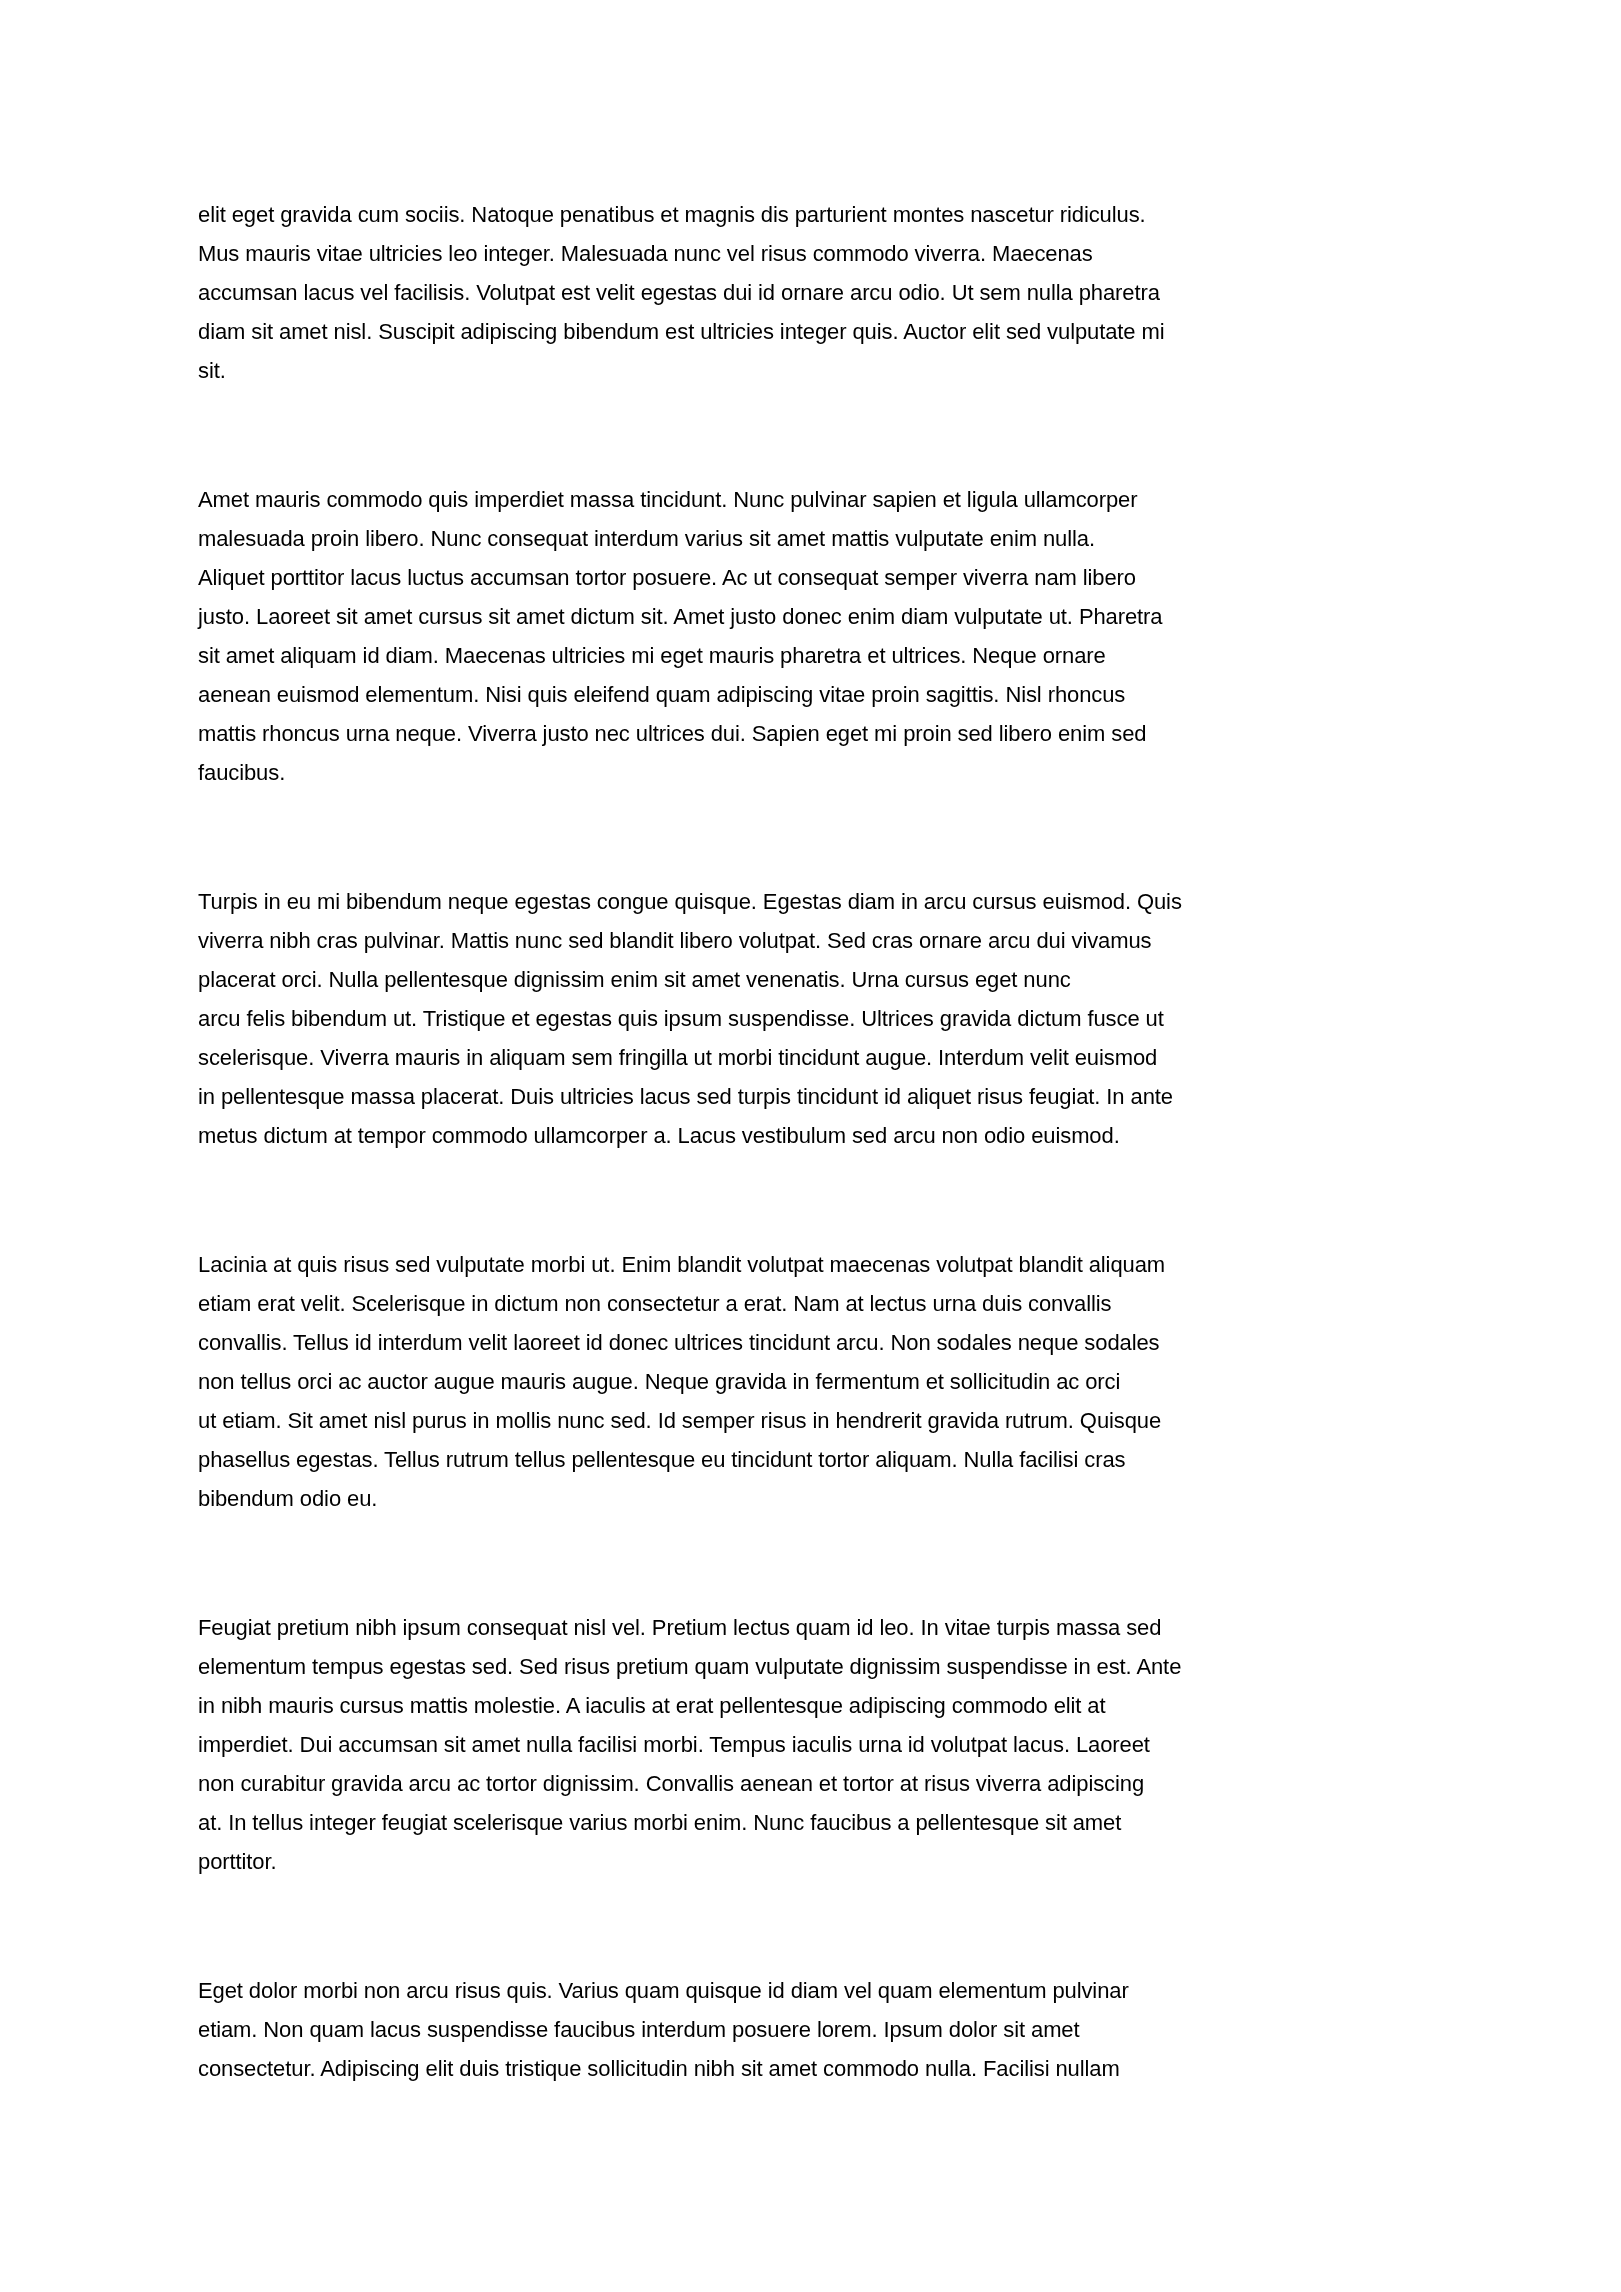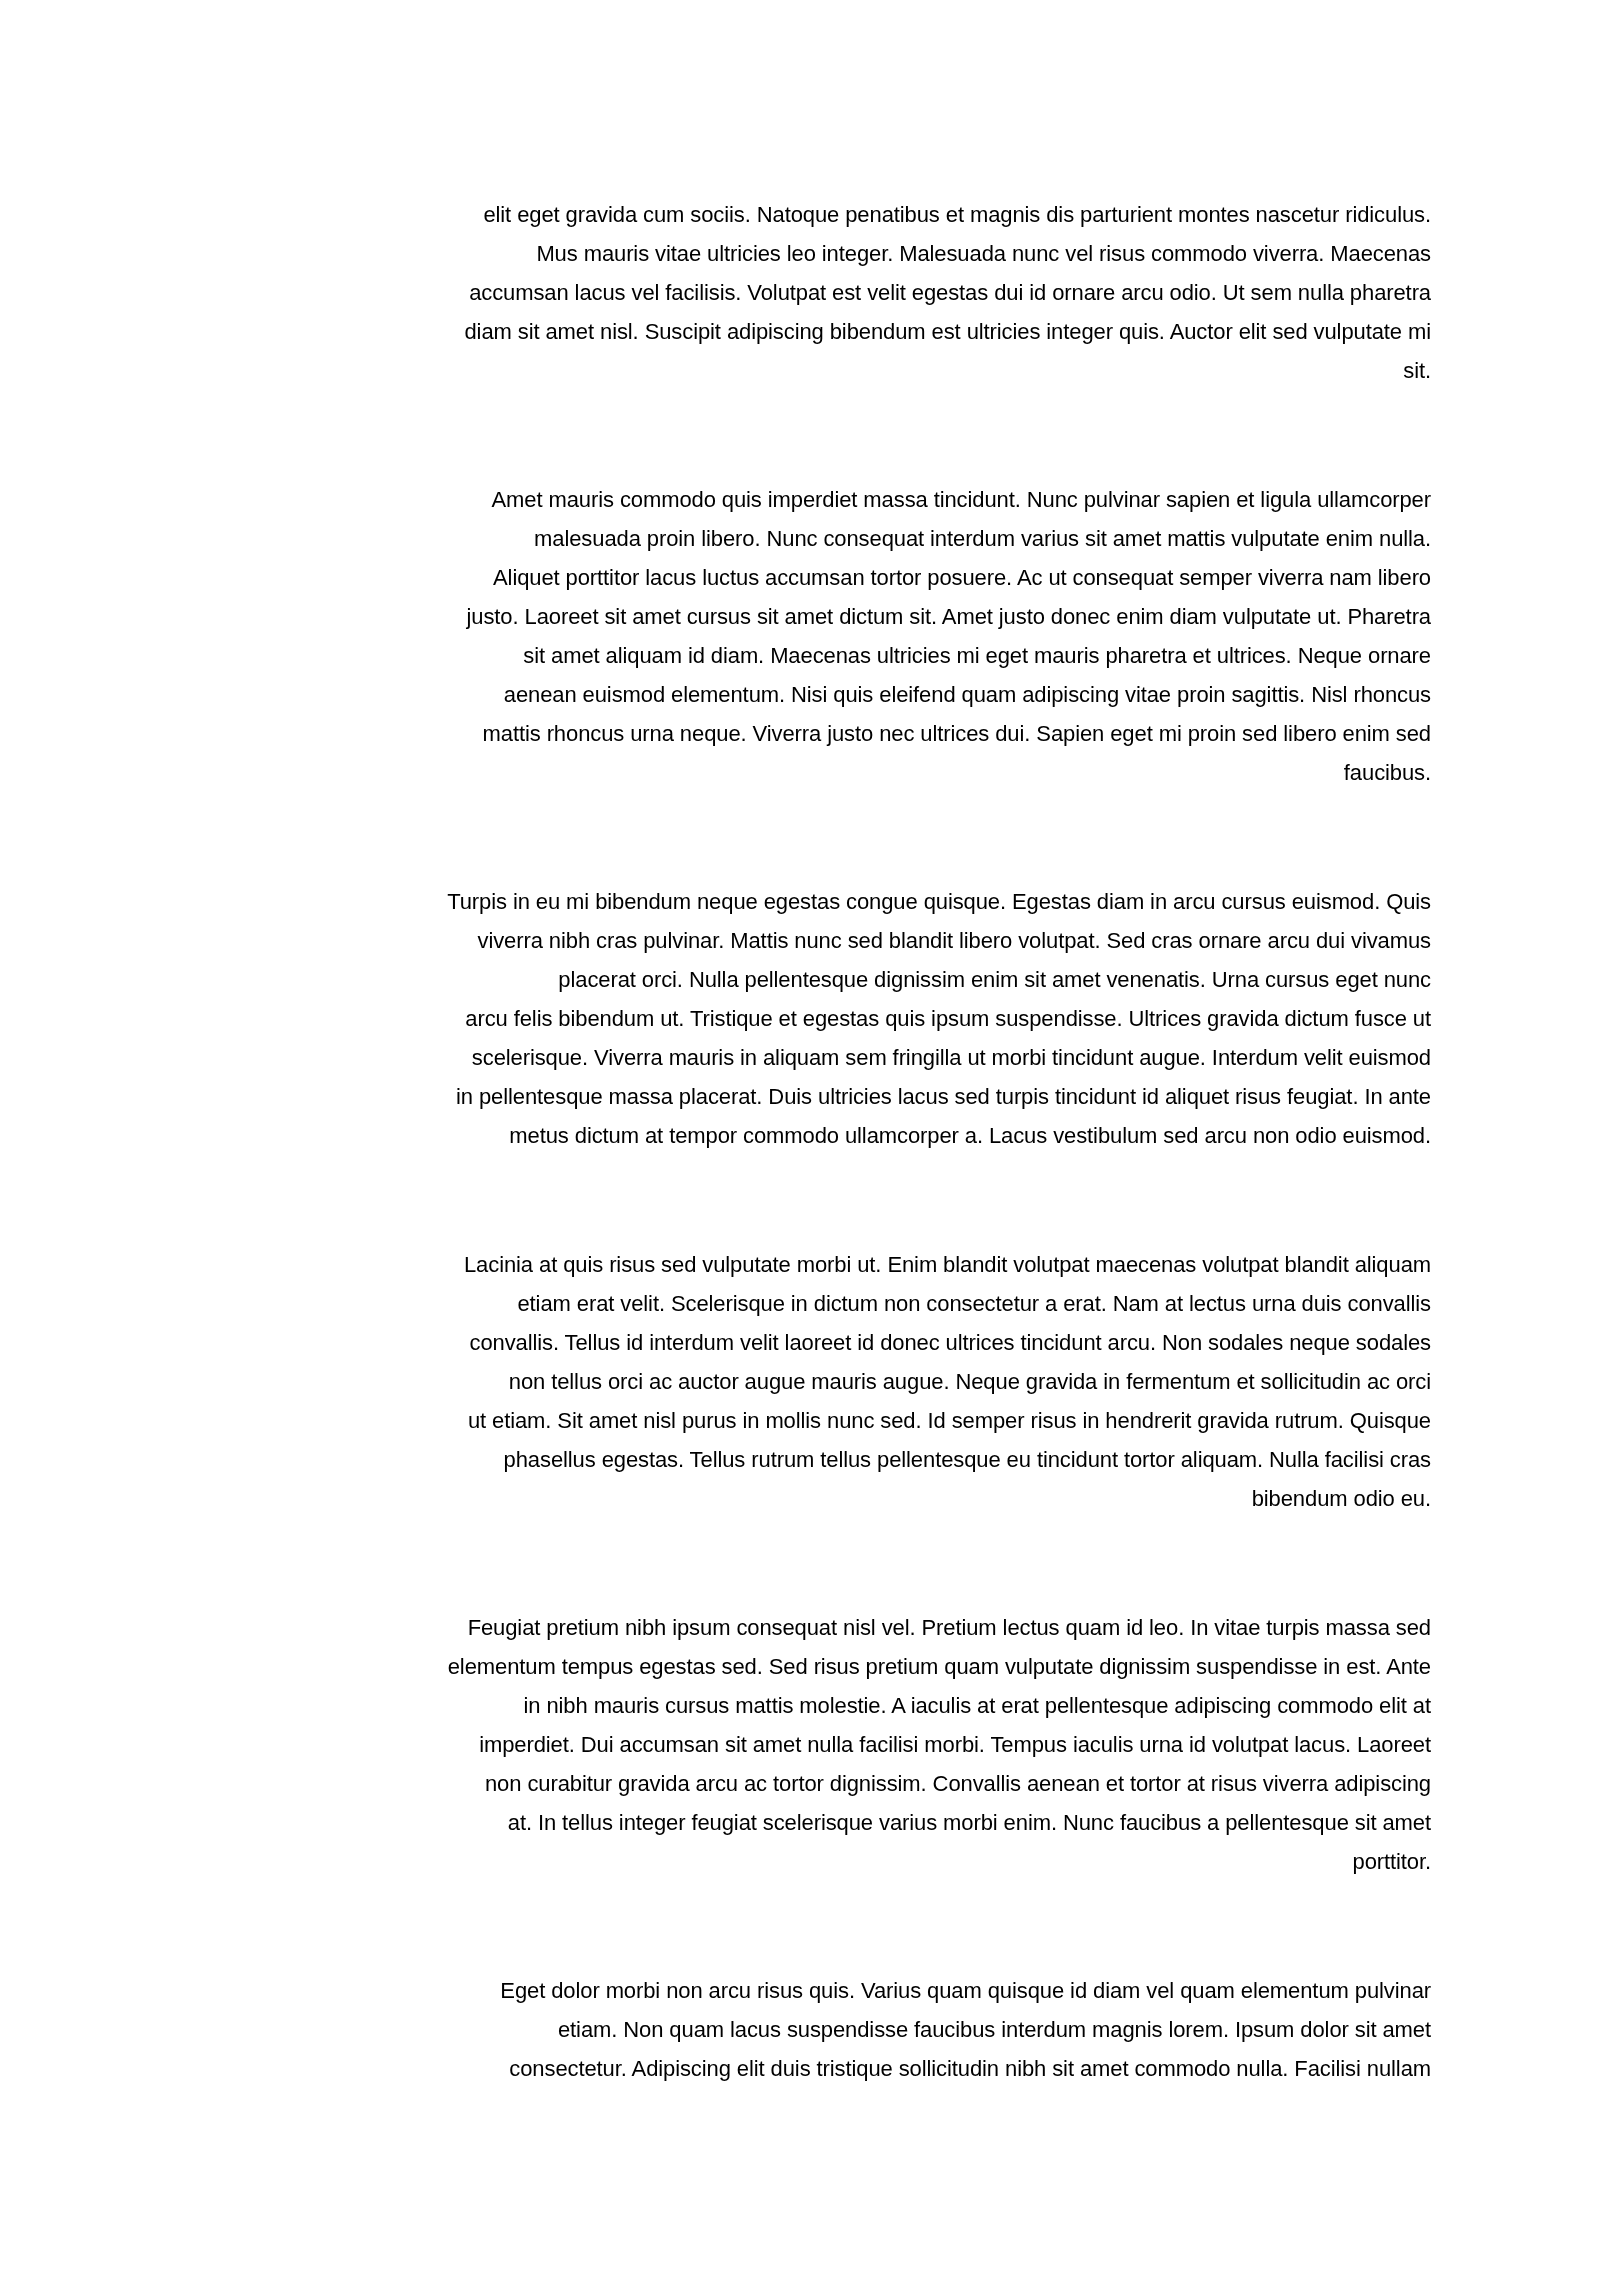--- a/index.html
+++ b/index.html
@@ -26,21 +26,20 @@
     left: 196px;
     top: 195px;
     width: 1235px;
     color: #000000;
     font-family: "Liberation Sans", sans-serif;
     font-size: 22px;
     line-height: 39px;
   }
   .paragraph {
     margin: 0 0 90px 2px;
-    text-align: right;
   }
   .line {
     display: block;
     white-space: nowrap;
     letter-spacing: -0.1px;
   }
 </style>
 </head>
 <body>
 
@@ -91,19 +90,19 @@
       <span class="line">elementum tempus egestas sed. Sed risus pretium quam vulputate dignissim suspendisse in est. Ante</span>
       <span class="line">in nibh mauris cursus mattis molestie. A iaculis at erat pellentesque adipiscing commodo elit at</span>
       <span class="line">imperdiet. Dui accumsan sit amet nulla facilisi morbi. Tempus iaculis urna id volutpat lacus. Laoreet</span>
       <span class="line">non curabitur gravida arcu ac tortor dignissim. Convallis aenean et tortor at risus viverra adipiscing</span>
       <span class="line">at. In tellus integer feugiat scelerisque varius morbi enim. Nunc faucibus a pellentesque sit amet</span>
       <span class="line">porttitor.</span>
     </p>
 
     <p class="paragraph">
       <span class="line">Eget dolor morbi non arcu risus quis. Varius quam quisque id diam vel quam elementum pulvinar</span>
-      <span class="line">etiam. Non quam lacus suspendisse faucibus interdum magnis lorem. Ipsum dolor sit amet</span>
+      <span class="line">etiam. Non quam lacus suspendisse faucibus interdum posuere lorem. Ipsum dolor sit amet</span>
       <span class="line">consectetur. Adipiscing elit duis tristique sollicitudin nibh sit amet commodo nulla. Facilisi nullam</span>
     </p>
 
   </div>
 </div>
 
 
 </body></html>

